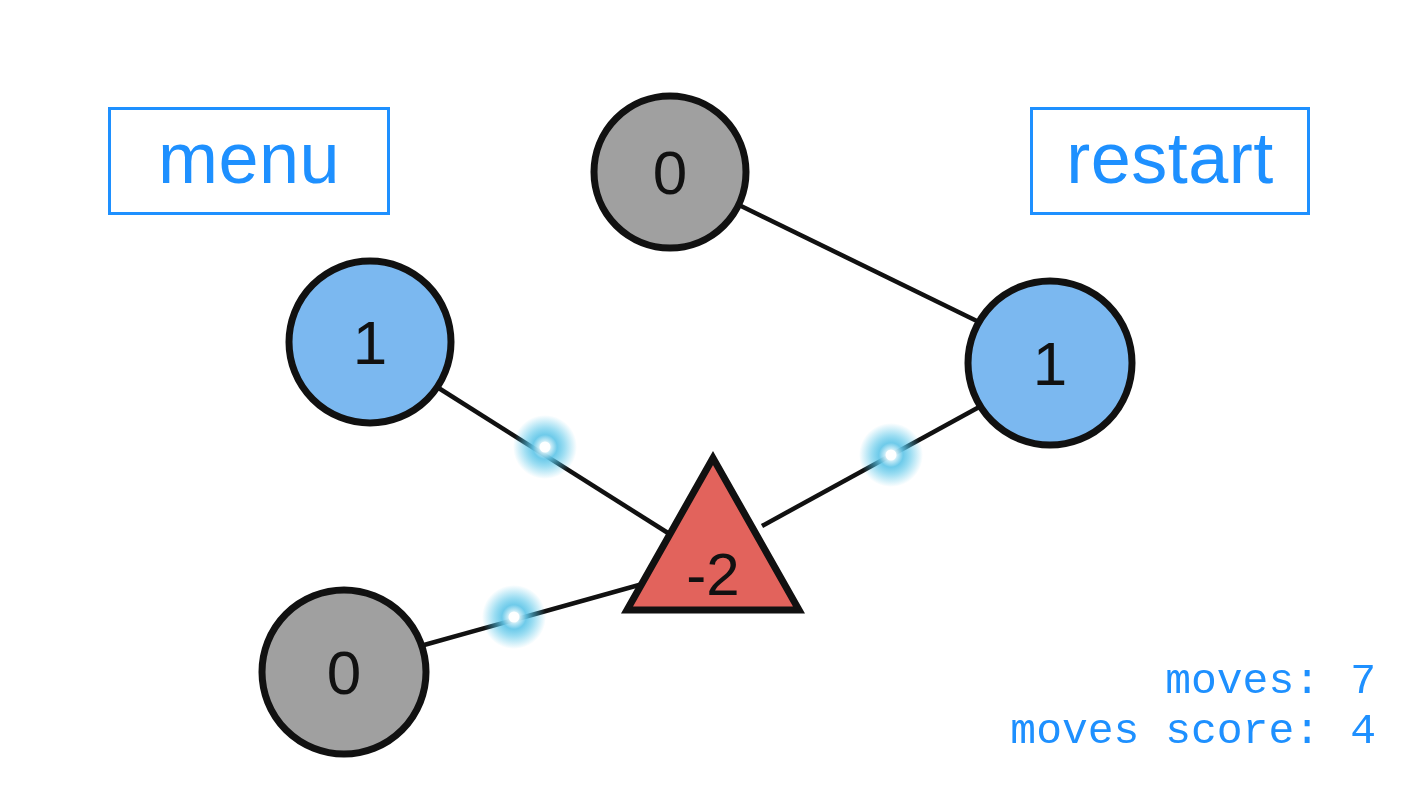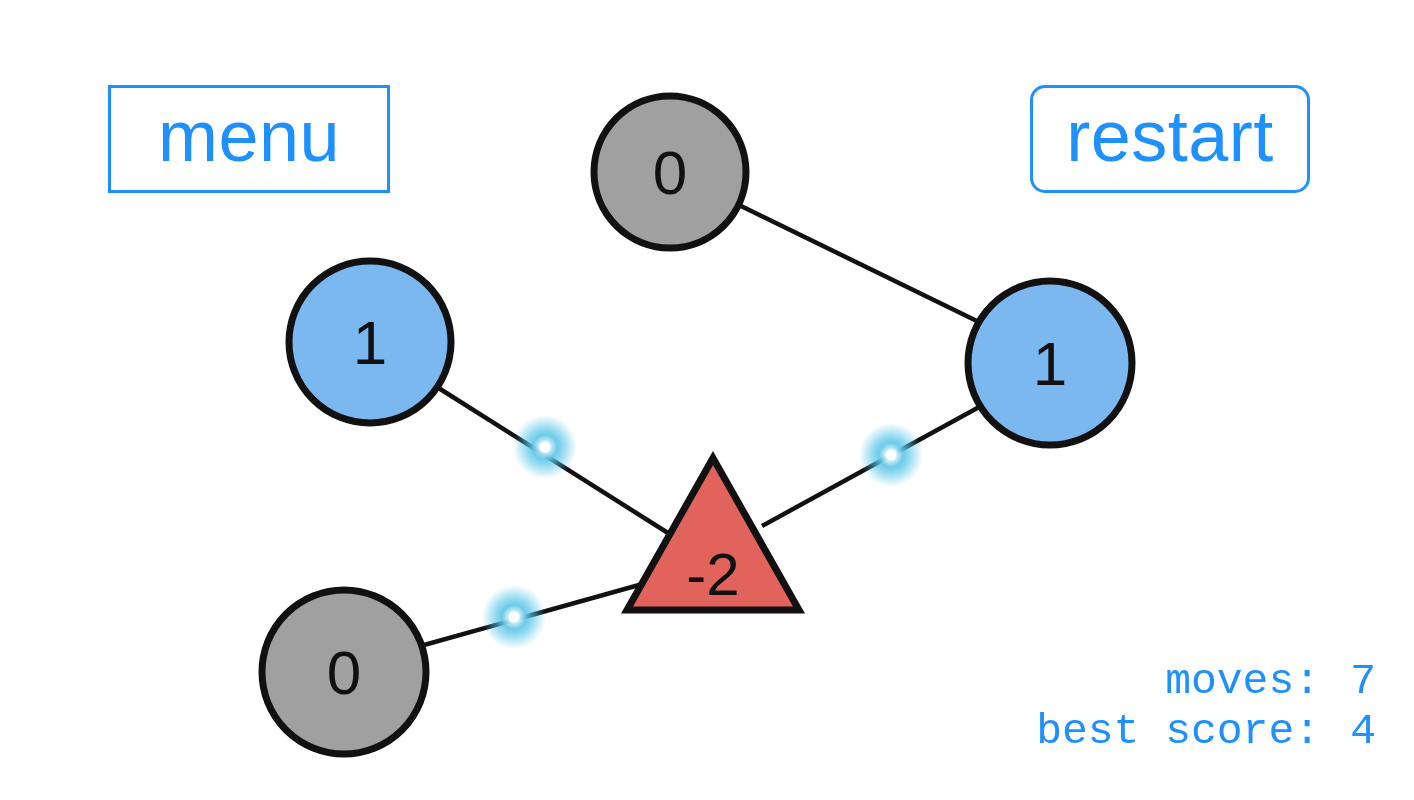--- a/index.html
+++ b/index.html
@@ -24,23 +24,24 @@
     background:transparent;
     border:3px solid #1E90FF;
     color:#1E90FF;
     font-family:"Liberation Sans", sans-serif;
     font-weight:300;
     line-height:1;
     letter-spacing:0.5px;
     cursor:pointer;
     user-select:none;
     padding-bottom:6px;
+    margin-top:22px;
   }
   #menu-button   { left:108px; top:85px;  width:282px; height:108px; font-size:72px; }
-  #restart-button{ left:1030px;top:85px;  width:280px; height:108px; font-size:72px;border-radius:15px; }
+  #restart-button{ left:1030px;top:85px;  width:280px; height:108px; font-size:72px; }
 
   
   #score-panel {
     position:absolute;
     right:38px; bottom:42px;
     color:#1E90FF;
     font-size:43px;
     font-weight:300;
     line-height:1.18;
     text-align:right;
@@ -116,18 +117,18 @@
   <div class="ui-btn" id="menu-button">menu</div>
 
   <div class="ui-btn" id="restart-button">restart</div>
 
   <div id="score-panel">
     <div class="score-row">
       <span class="score-label">moves:</span>
       <span class="score-value">7</span>
     </div>
     <div class="score-row">
-      <span class="score-label">best score:</span>
+      <span class="score-label">moves score:</span>
       <span class="score-value">4</span>
     </div>
   </div>
 
 </div>
 
 </body></html>

